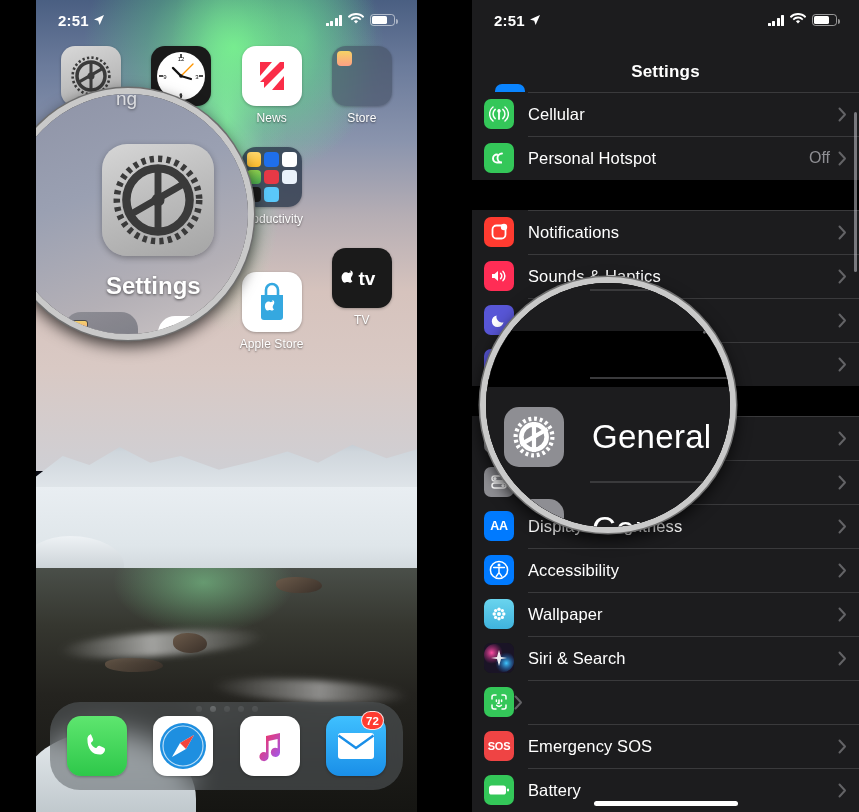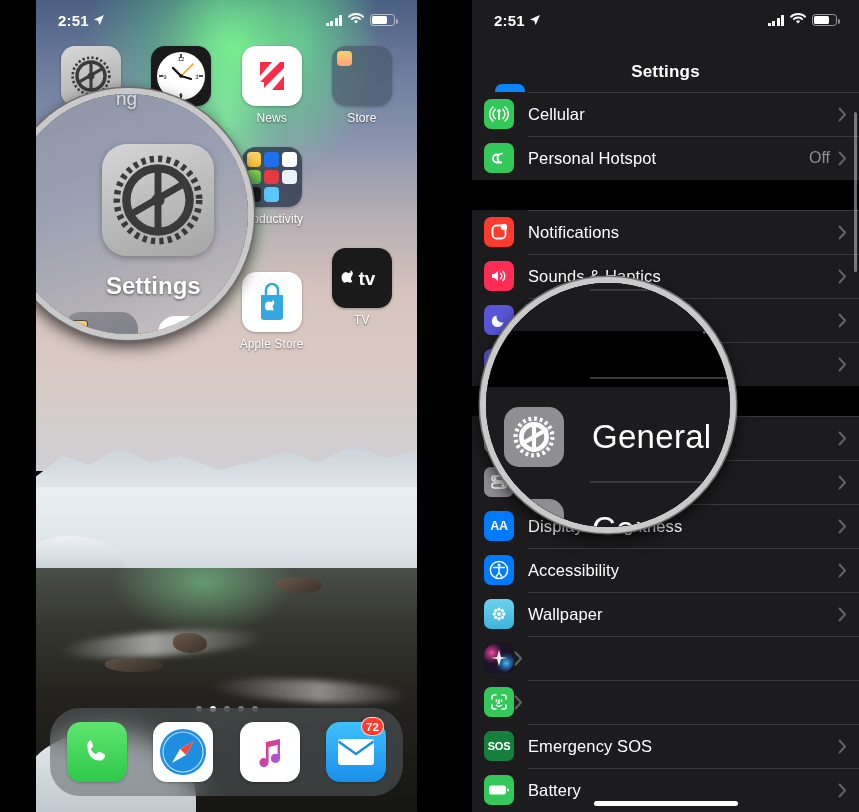--- a/index.html
+++ b/index.html
@@ -118,21 +118,21 @@
   .mini { border-radius: 4px; }
 
   .pagedots {
     position: absolute; left: 0; bottom: 100px; width: 100%;
     display: flex; justify-content: center; gap: 8px; z-index: 5;
   }
   .pagedots span { width: 6px; height: 6px; border-radius: 50%; background: rgba(255,255,255,.42); }
   .pagedots span.on { background: #fff; }
 
   .dock {
-    position: absolute; left: 14px; right: 14px; bottom: 16px; height: 88px;
+    position: absolute; left: 14px; right: 14px; bottom: 22px; height: 88px;
     background: rgba(90,95,100,.52); backdrop-filter: blur(14px);
     border-radius: 30px; display: flex; align-items: center;
     justify-content: space-around; padding: 0 4px; z-index: 5;
   }
   .dock .app-icon { width: 60px; height: 60px; }
 
   
   .phone-right {
     position: absolute; left: 472px; top: 0; width: 387px; height: 812px;
     background: #000; overflow: hidden;
@@ -725,20 +725,21 @@
                     <stop offset="0" stop-color="#3fc8ff"></stop>
                     <stop offset="1" stop-color="#1b5cc9" stop-opacity="0"></stop>
                   </radialGradient>
               </defs>
               <rect width="30" height="30" fill="#1a1426"></rect>
               <circle cx="11" cy="12" r="11" fill="url(#sg1)"></circle>
               <circle cx="19" cy="18" r="11" fill="url(#sg2)"></circle>
               <path d="M15 7 17 14l6 1-6 1-2 7-2-7-6-1 6-1z" fill="#fff" opacity=".92"></path>
             </svg>
           </div>
+          <div class="rlabel">Siri &amp; Search</div>
           <div class="chev">
             <svg width="9" height="15" viewBox="0 0 9 15">
                 <path d="M1.5 1.5 7 7.5 1.5 13.5" fill="none" stroke="#636366" stroke-width="2" stroke-linecap="round" stroke-linejoin="round"></path>
               </svg>
           </div>
         </div>
         <div class="row">
           <div class="ricon" style="background:#34C759;">
             <svg width="20" height="20" viewBox="0 0 20 20">
               <g fill="none" stroke="#fff" stroke-width="1.5" stroke-linecap="round">
@@ -748,21 +749,21 @@
               </g>
             </svg>
           </div>
           <div class="chev">
             <svg width="9" height="15" viewBox="0 0 9 15">
                 <path d="M1.5 1.5 7 7.5 1.5 13.5" fill="none" stroke="#636366" stroke-width="2" stroke-linecap="round" stroke-linejoin="round"></path>
               </svg>
           </div>
         </div>
         <div class="row">
-          <div class="ricon" style="background:#15803d;font-size:11px;letter-spacing:-.2px;">SOS</div>
+          <div class="ricon" style="background:#ef4444;font-size:11px;letter-spacing:-.2px;">SOS</div>
           <div class="rlabel">Emergency SOS</div>
           <div class="chev">
             <svg width="9" height="15" viewBox="0 0 9 15">
                 <path d="M1.5 1.5 7 7.5 1.5 13.5" fill="none" stroke="#636366" stroke-width="2" stroke-linecap="round" stroke-linejoin="round"></path>
               </svg>
           </div>
         </div>
         <div class="row">
           <div class="ricon" style="background:#34C759;">
             <svg width="22" height="14" viewBox="0 0 22 14">

